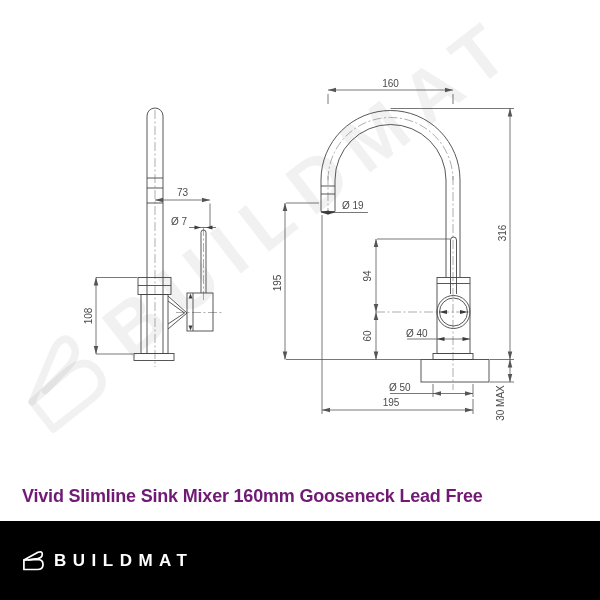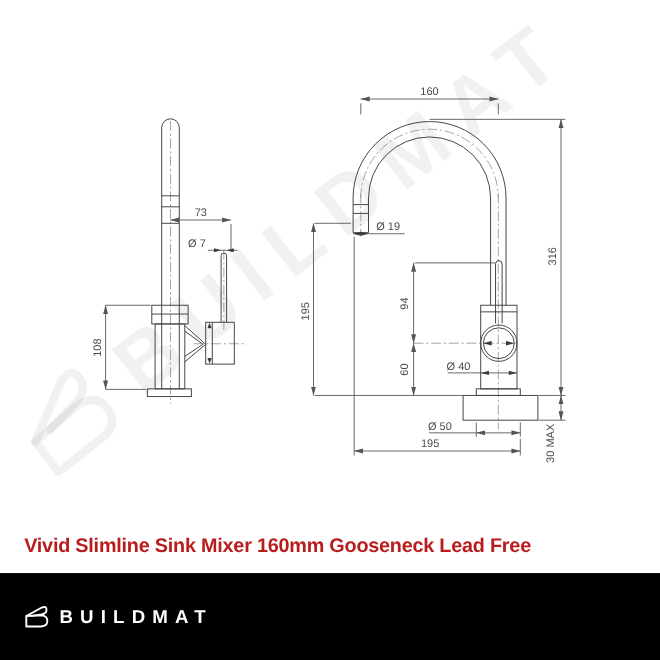--- a/index.html
+++ b/index.html
@@ -21,21 +21,21 @@
   
   svg.tech{position:absolute;left:0;top:0;}
   svg.tech text{fill:#4a4a4a;font-size:10px;font-family:"Liberation Sans",sans-serif;}
   .ol{stroke:#454545;stroke-width:0.9;fill:none;}
   .dim{stroke:#555555;stroke-width:0.8;fill:none;}
   .cl{stroke:#8a8a8a;stroke-width:0.7;fill:none;stroke-dasharray:9 2.5 2 2.5;}
   .ah{fill:#3c3c3c;stroke:none;}
   
   .title{
     position:absolute;left:22px;top:486px;width:560px;
-    font-size:18px;font-weight:bold;color:#b91c1c;letter-spacing:-0.2px;
+    font-size:18px;font-weight:bold;color:#701a75;letter-spacing:-0.2px;
     white-space:nowrap;
   }
   
   .footer{
     position:absolute;left:0;top:521px;width:600px;height:79px;
     background:#000000;display:flex;align-items:center;
   }
   .brandrow{display:flex;align-items:center;margin-left:20px;color:#ffffff;}
   .brandrow svg{display:block;}
   .brandtext{

